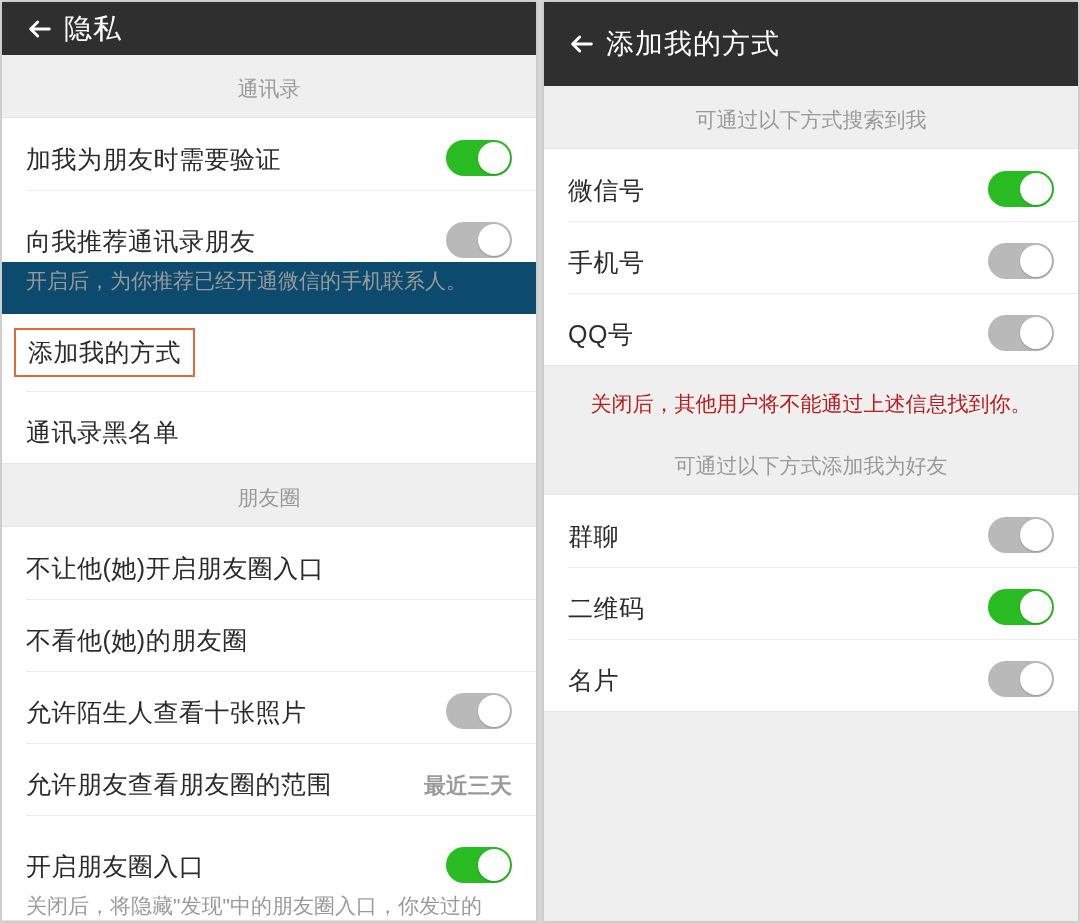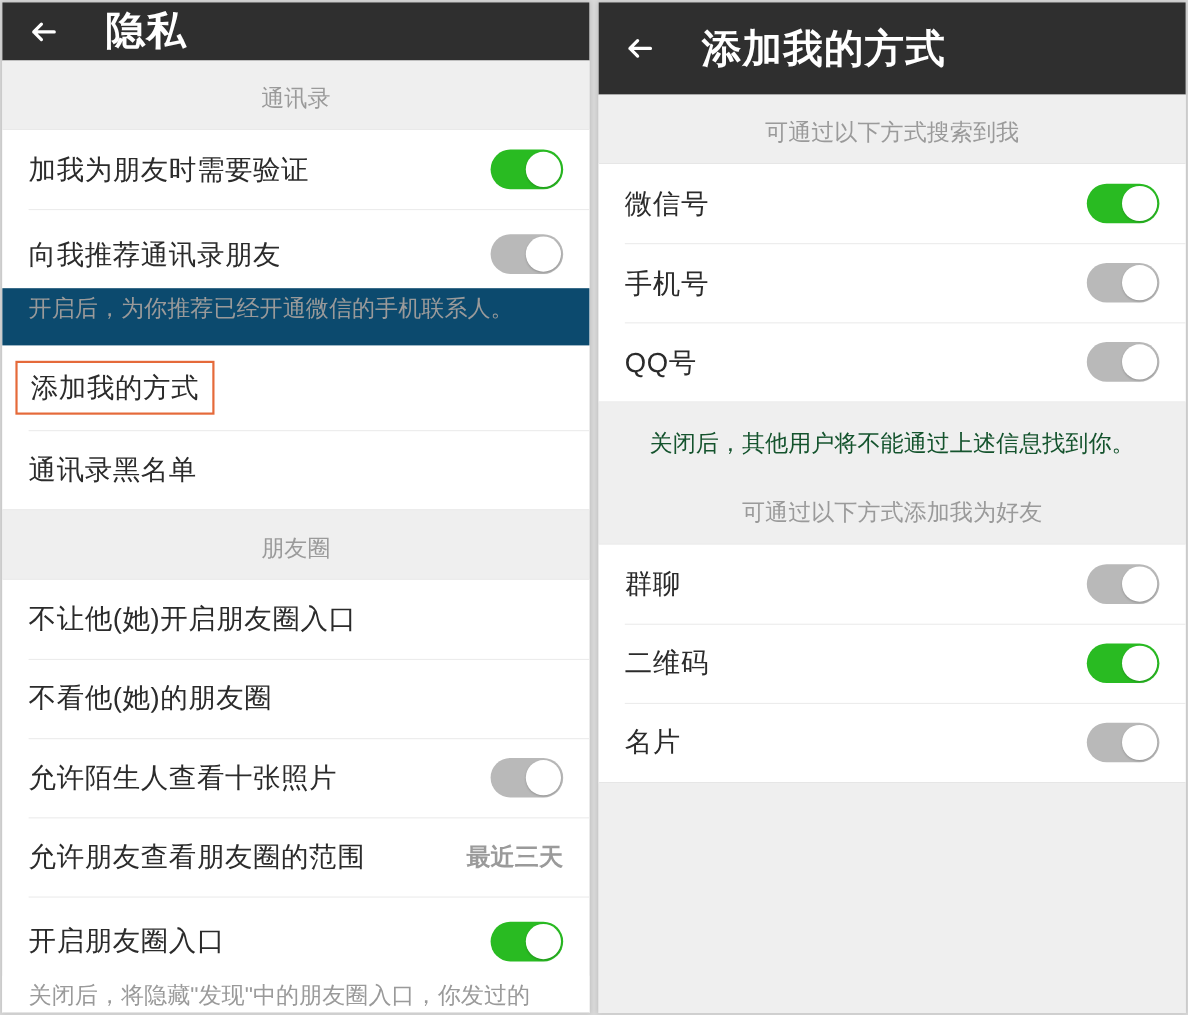--- a/index.html
+++ b/index.html
@@ -32,52 +32,52 @@
     .back-icon {
       width: 48px;
       height: 48px;
       display: flex;
       align-items: center;
       justify-content: center;
       cursor: pointer;
     }
     .back-icon svg { width: 28px; height: 28px; stroke: #fff; stroke-width: 2.5; fill: none; stroke-linecap: round; stroke-linejoin: round; }
     .header-title {
-      font-size: 36px;
-      font-weight: 700;
-      margin-left: 32px;
+      font-size: 28px;
+      font-weight: 400;
+      margin-left: 0;
       letter-spacing: 1px;
     }
     .section-header {
       padding: 20px 24px 14px 24px;
       color: #9a9a9a;
       font-size: 21px;
       background: #efefef;
       text-align: center;
     }
     .section-footer {
       padding: 16px 24px 24px 24px;
-      color: #14532d;
+      color: #b91c1c;
       font-size: 21px;
       background: #efefef;
       line-height: 1.5;
       text-align: left;
     }
     .section-footer.centered {
       text-align: center;
       padding: 22px 24px 22px 24px;
     }
     .group {
       background: #fff;
       border-top: 1px solid #e4e4e4;
       border-bottom: 1px solid #e4e4e4;
     }
     .row {
       display: flex;
-      align-items: center;
+      align-items: flex-end;
       justify-content: space-between;
       min-height: 72px;
       padding: 14px 24px;
       position: relative;
     }
     .row + .row::before {
       content: "";
       position: absolute;
       top: 0;
       left: 24px;

